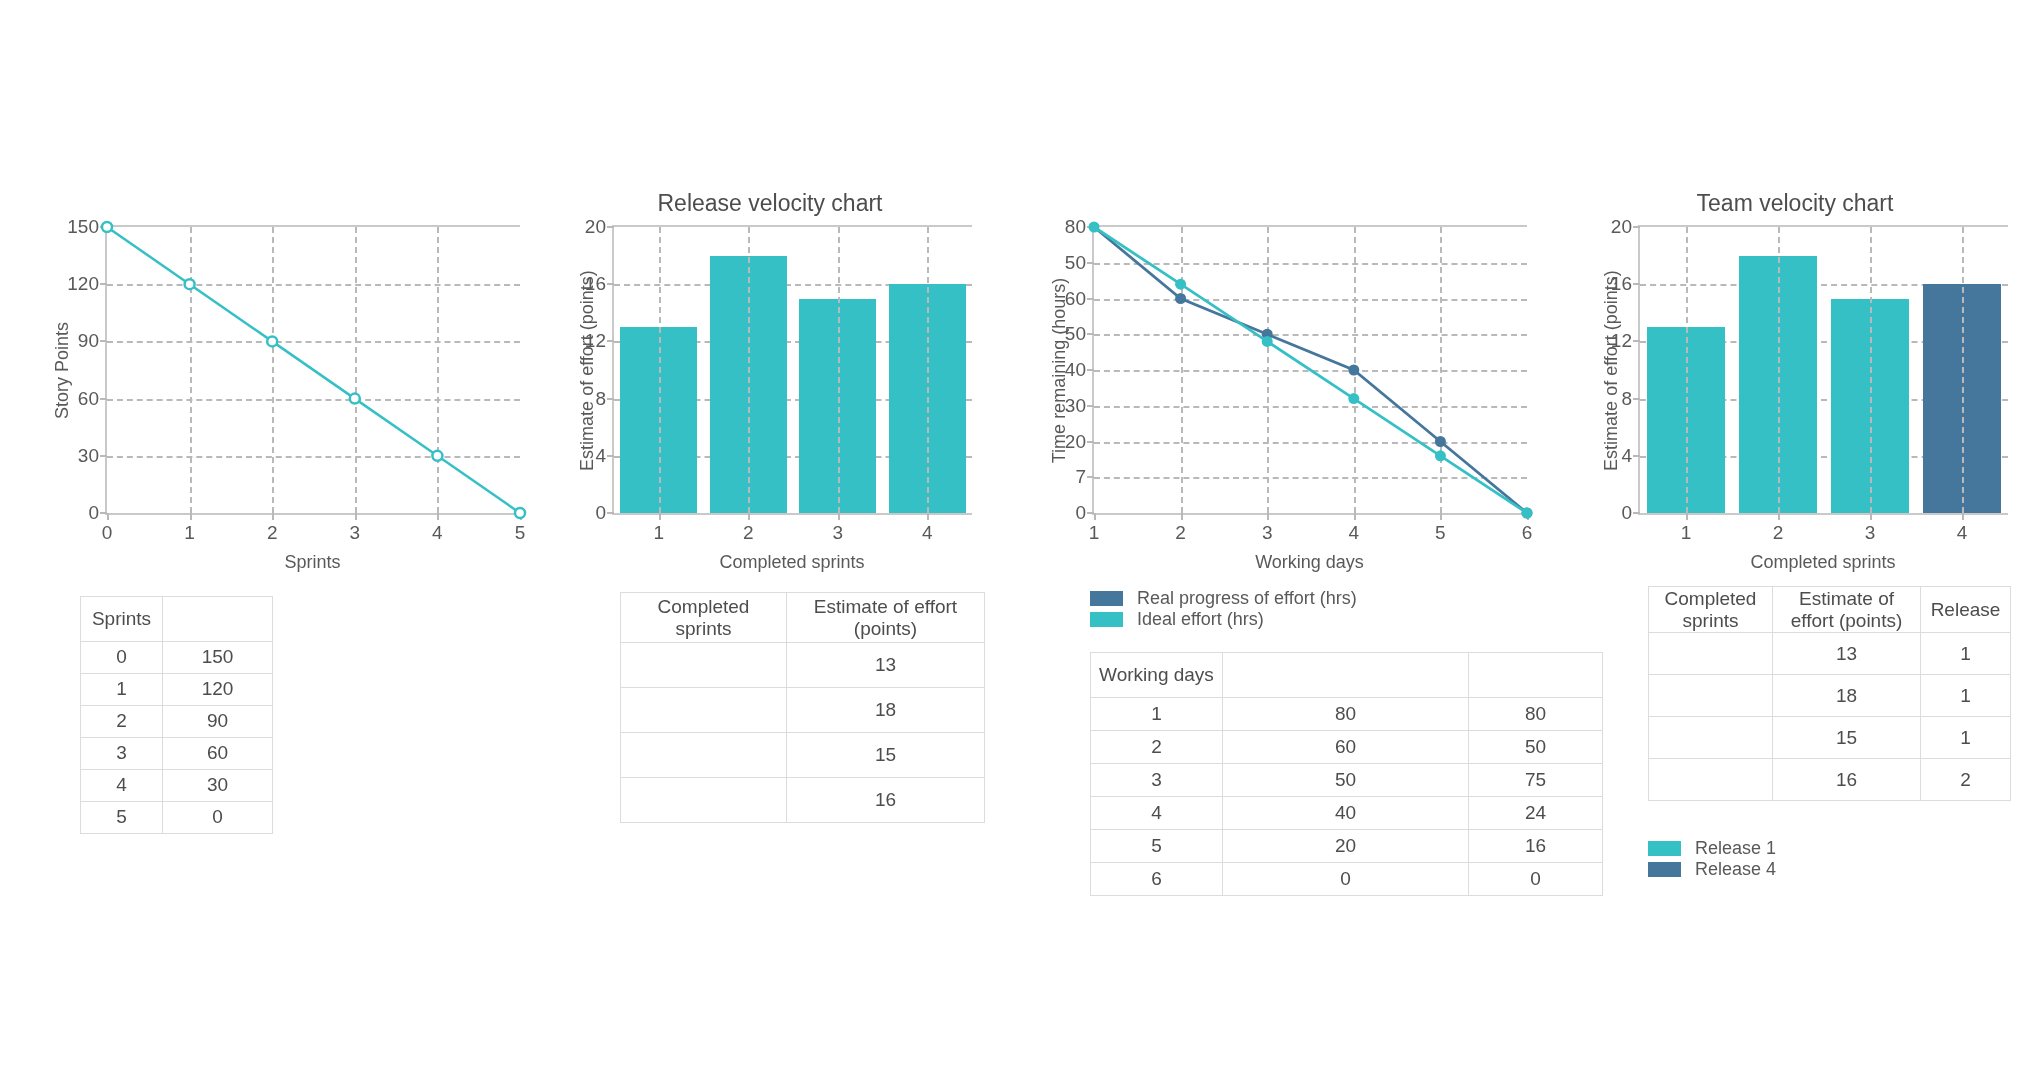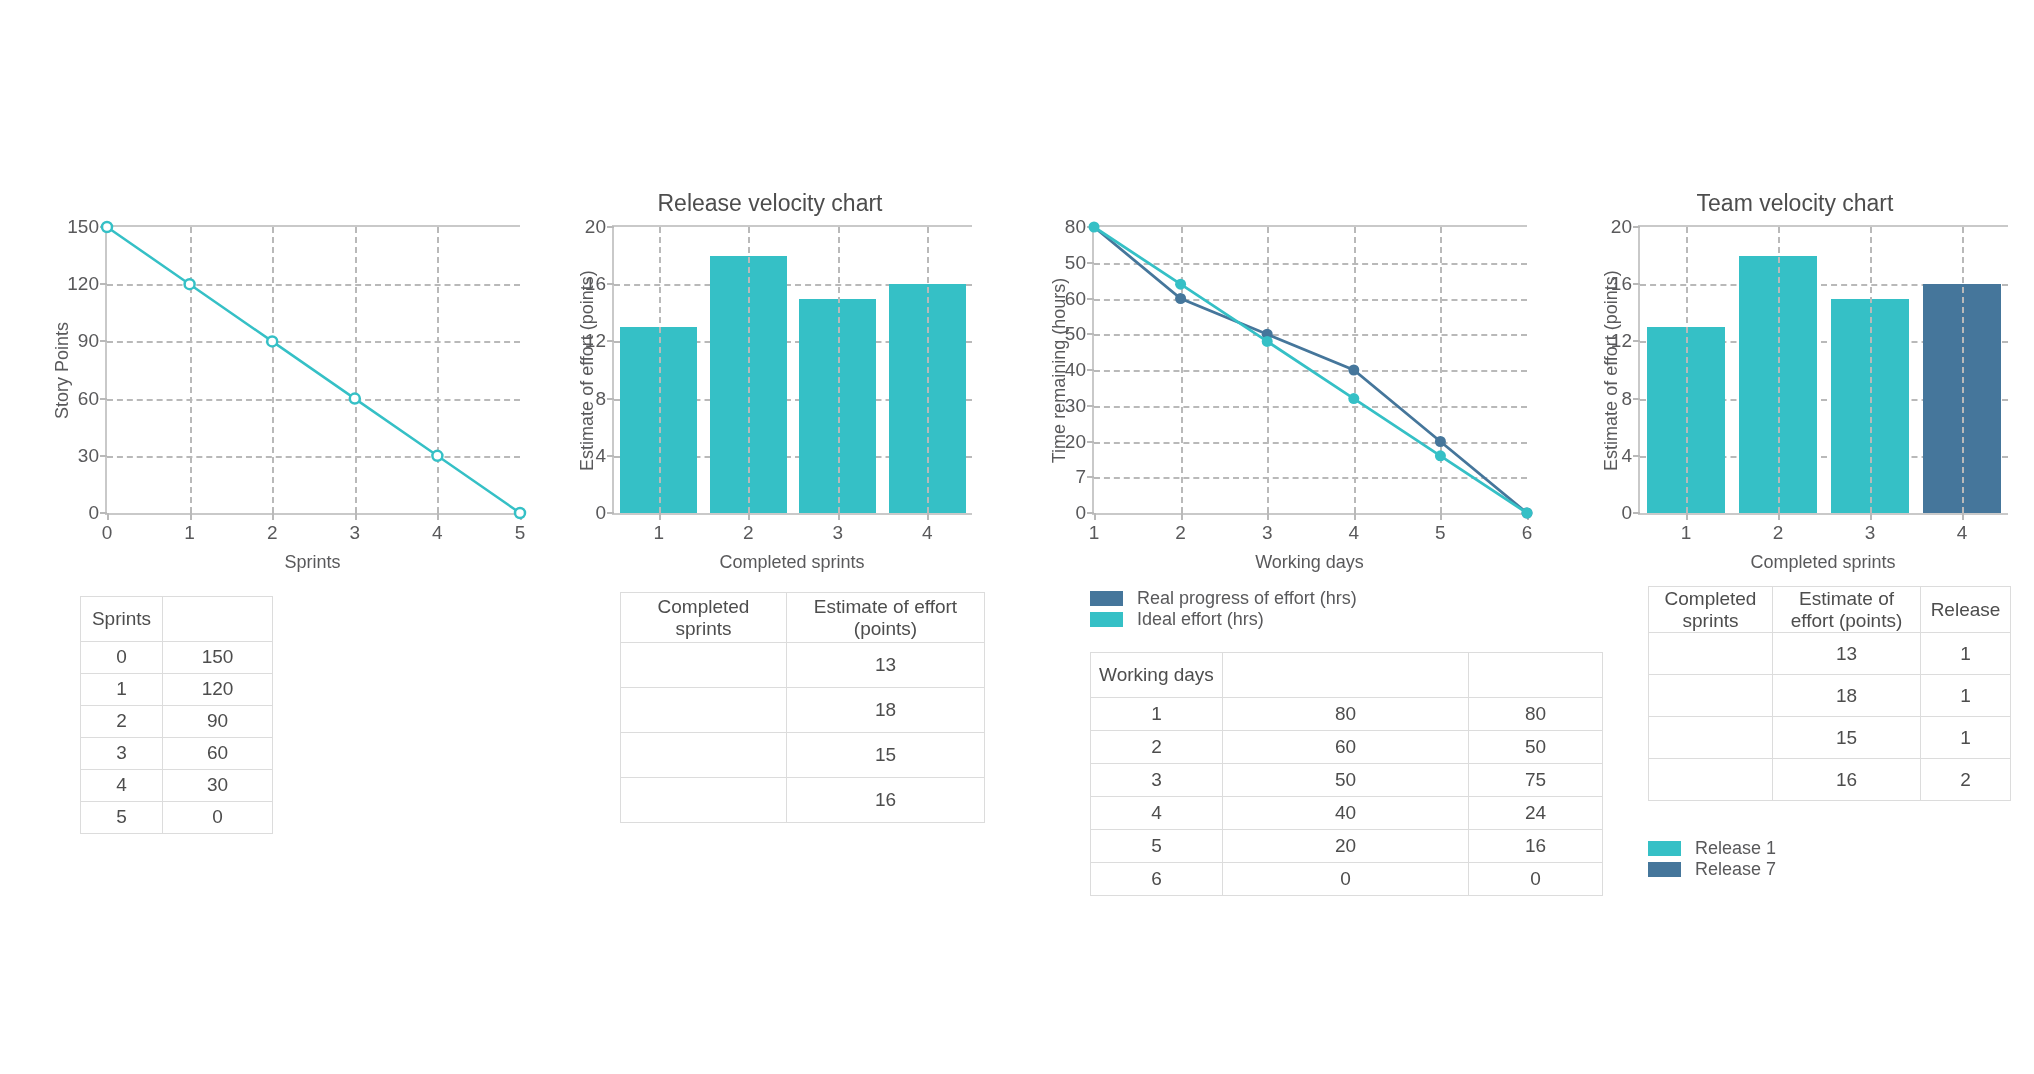--- a/index.html
+++ b/index.html
@@ -299,21 +299,21 @@
   <div class="xlabel" style="left:58px;width:370px;top:362px;">Completed sprints</div>
 </div>
 
 <div class="legend" style="left:1648px;top:838px;">
   <div class="legend-row">
     <span class="legend-swatch" style="background: rgb(53, 192, 198);"></span>
     <span class="legend-text">Release 1</span>
   </div>
   <div class="legend-row">
     <span class="legend-swatch" style="background: rgb(69, 118, 155);"></span>
-    <span class="legend-text">Release 7</span>
+    <span class="legend-text">Release 4</span>
   </div>
 </div>
 
 <div class="panel" style="left:80px;top:596px;">
   <table class="dtable" id="table1" style="width:192px;">
       <colgroup>
         <col style="width: 82px;">
         <col style="width: 110px;">
       </colgroup>
       <thead>

